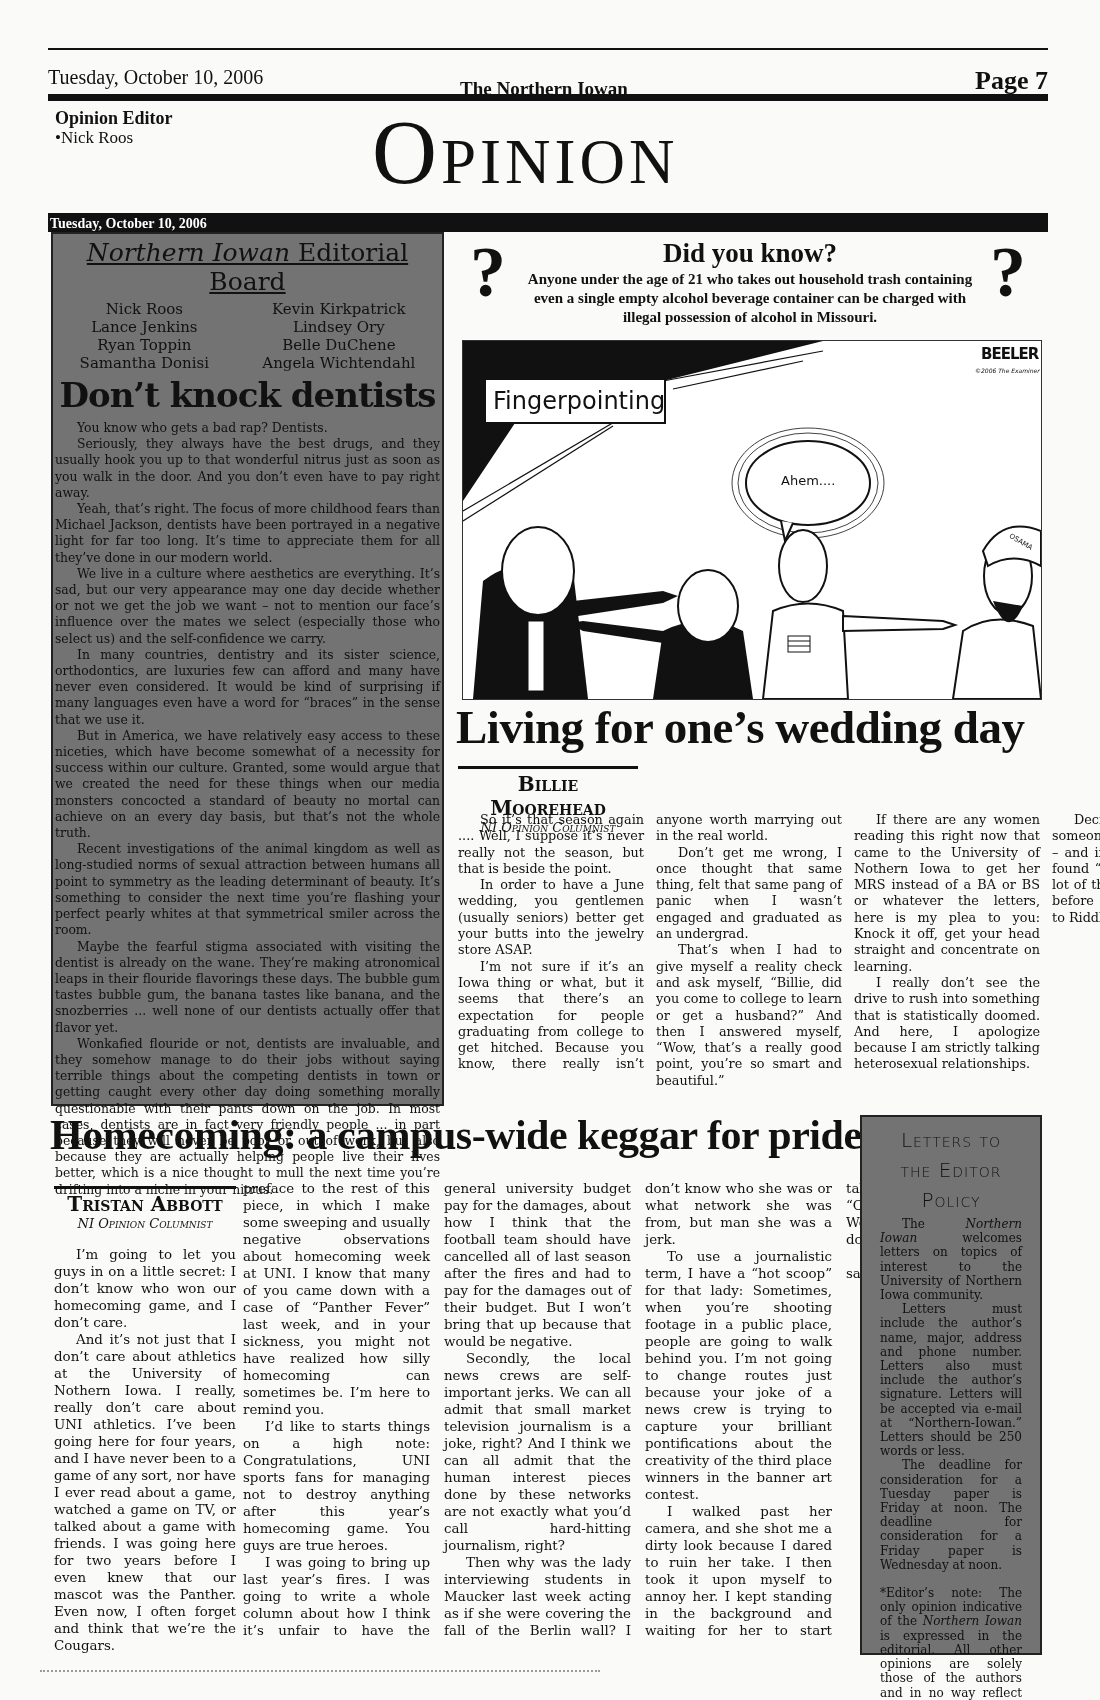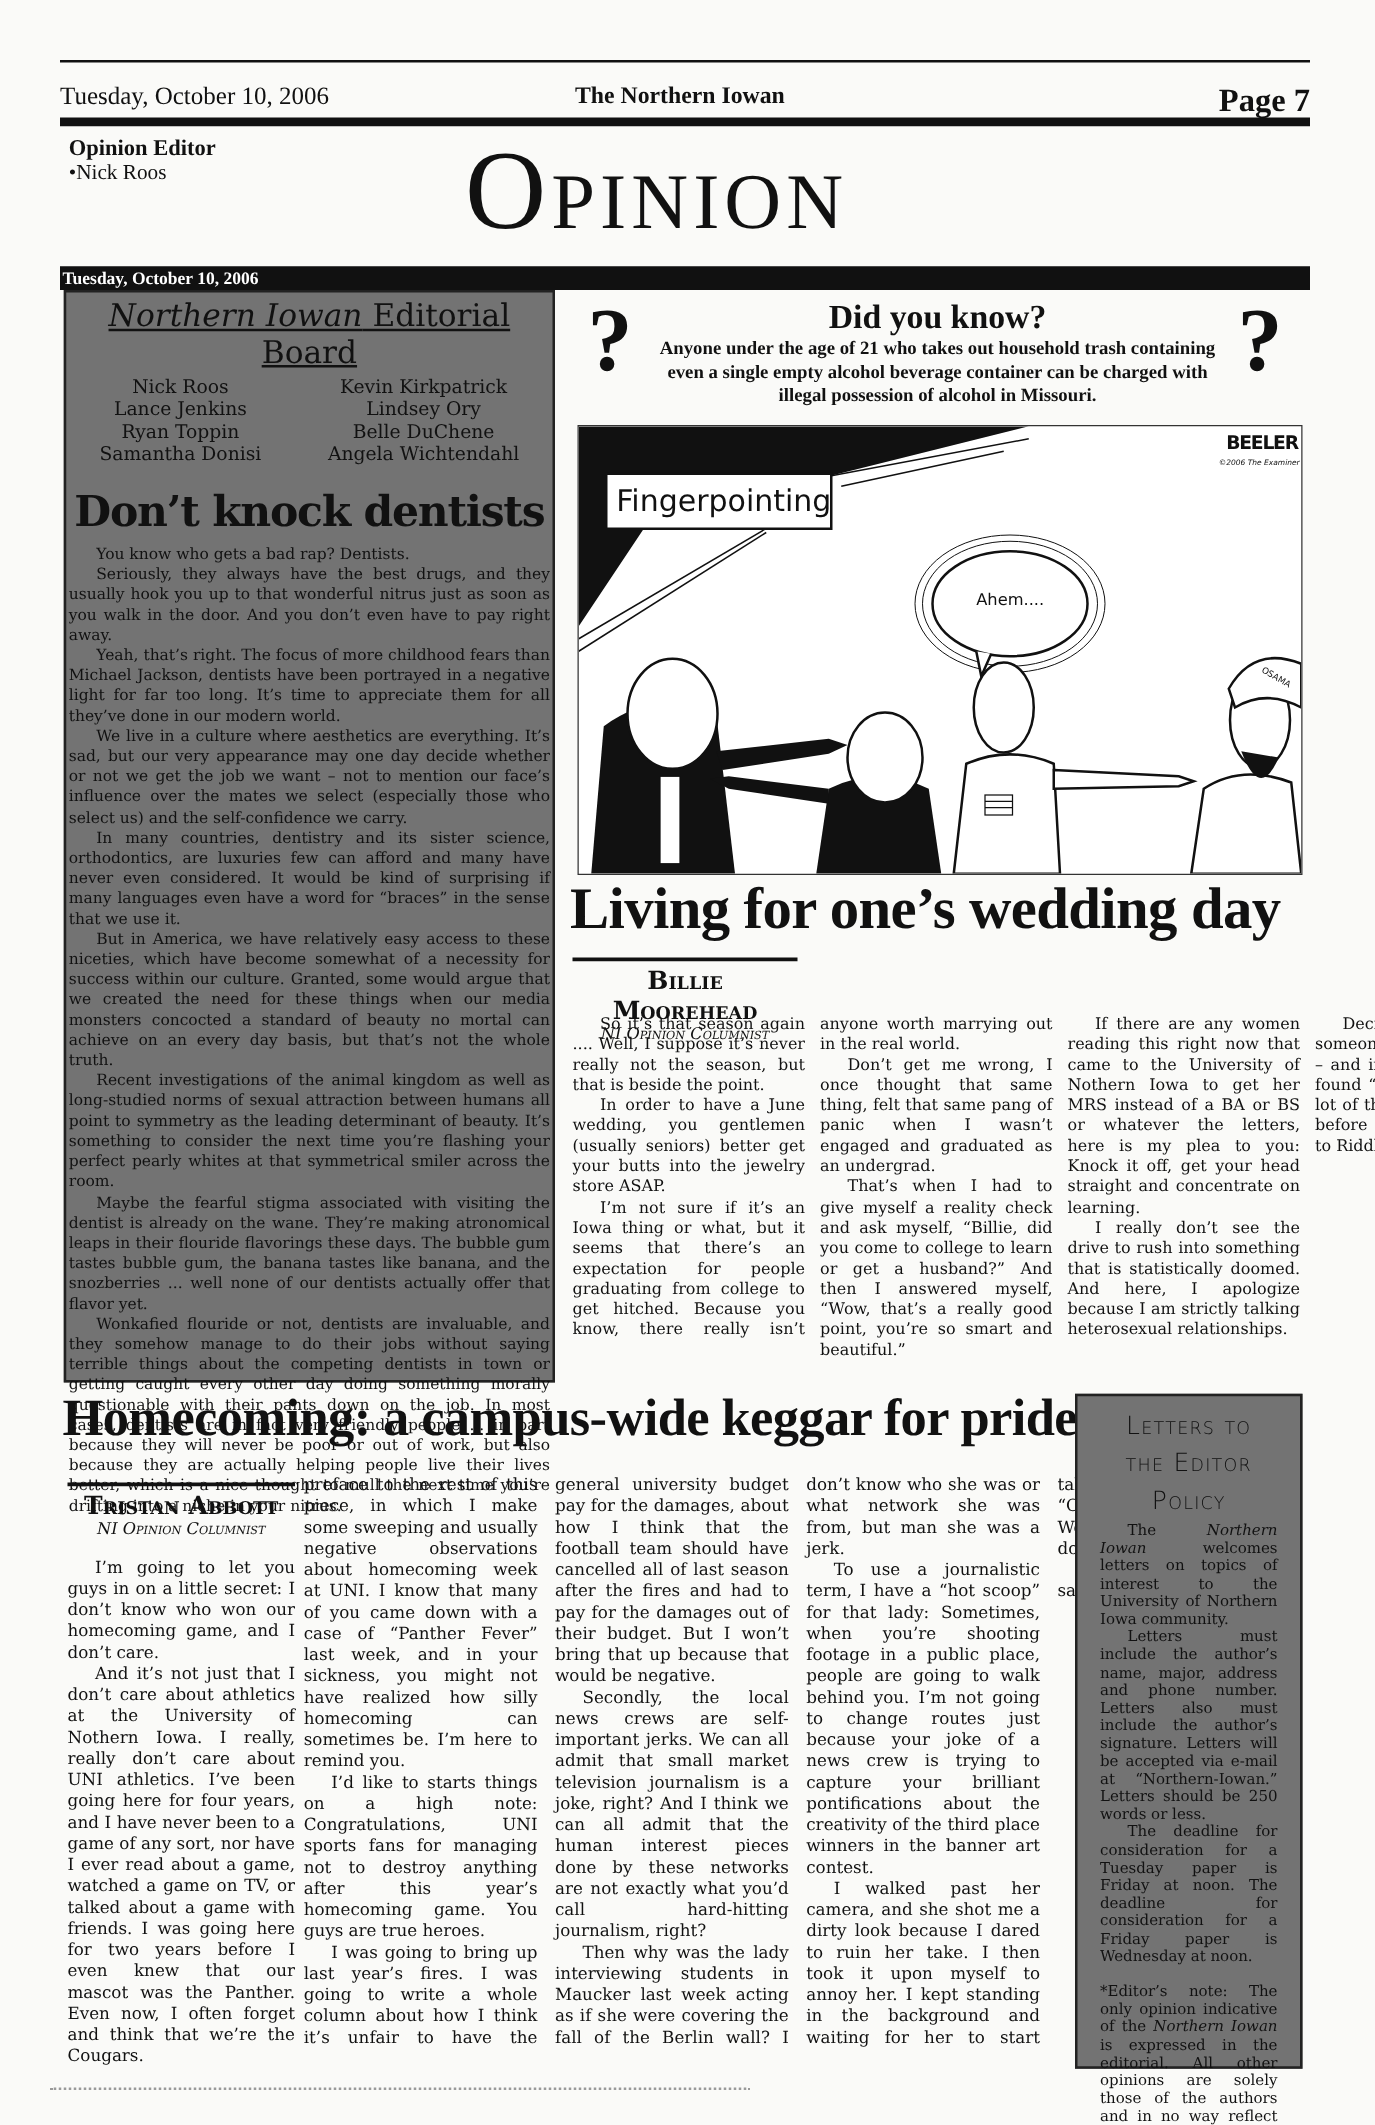--- a/index.html
+++ b/index.html
@@ -14,21 +14,21 @@
   .byline .name{font-family:"DejaVu Serif",serif;font-weight:bold;font-variant:small-caps;font-size:20px;}
   .byline .role{font-family:"DejaVu Serif",serif;font-style:italic;font-variant:small-caps;font-size:13px;}
   .see{font-family:"Liberation Serif",serif;font-size:13px;text-align:right;}
   .cartoon{background:#fff;border:1px solid #333;overflow:hidden;}
 </style>
 </head>
 <body>
 
 <div class="abs rule" style="left:48px;top:48px;width:1000px;height:2px;"></div>
 <div class="abs masthead-row" style="left:48px;top:66px;font-size:20px;">Tuesday, October 10, 2006</div>
-<div class="abs masthead-row" style="left:460px;top:66px;font-weight:bold;font-size:19px;">The Northern Iowan</div>
+<div class="abs masthead-row" style="left:460px;top:78px;font-weight:bold;font-size:19px;">The Northern Iowan</div>
 <div class="abs masthead-row" style="right:52px;top:66px;font-weight:bold;font-size:26px;margin-left:24px;">Page 7</div>
 <div class="abs rule" style="left:48px;top:94px;width:1000px;height:7px;"></div>
 
 <div class="abs" style="left:55px;top:108px;font-family:'Liberation Serif',serif;font-weight:bold;font-size:18px;">Opinion Editor</div>
 <div class="abs" style="left:55px;top:128px;font-family:'Liberation Serif',serif;font-size:17px;">•Nick Roos</div>
 <div class="abs" style="left:372px;top:108px;font-family:'Liberation Serif',serif;font-size:90px;line-height:90px;font-variant:small-caps;letter-spacing:4px;">Opinion</div>
 <div class="abs rule" style="left:48px;top:213px;width:1000px;height:3px;"></div>
 
 <div class="abs rule" style="left:48px;top:216px;width:1000px;height:16px;"></div>
 <div class="abs" style="left:50px;top:216px;color:#fff;font-family:'Liberation Serif',serif;font-weight:bold;font-size:14px;line-height:16px;">Tuesday, October 10, 2006</div>
@@ -44,21 +44,21 @@
       <div>Ryan Toppin</div>
       <div>Samantha Donisi</div>
     </div>
     <div>
       <div>Kevin Kirkpatrick</div>
       <div>Lindsey Ory</div>
       <div>Belle DuChene</div>
       <div>Angela Wichtendahl</div>
     </div>
   </div>
-  <div style="text-align:center;font-family:'DejaVu Serif',serif;font-weight:bold;font-size:34px;line-height:42px;margin-top:17px;letter-spacing:-1px;">Don’t knock dentists</div>
+  <div style="text-align:center;font-family:'DejaVu Serif',serif;font-weight:bold;font-size:34px;line-height:42px;margin-top:2px;letter-spacing:-1px;">Don’t knock dentists</div>
   <div class="body-text" style="padding:4px 2px 0 2px;font-size:12.4px;line-height:16.2px;">
     <p>You know who gets a bad rap? Dentists.</p>
     <p>Seriously, they always have the best drugs, and they usually hook you up to that wonderful nitrus just as soon as you walk in the door. And you don’t even have to pay right away.</p>
     <p>Yeah, that’s right. The focus of more childhood fears than Michael Jackson, dentists have been portrayed in a negative light for far too long. It’s time to appreciate them for all they’ve done in our modern world.</p>
     <p>We live in a culture where aesthetics are everything. It’s sad, but our very appearance may one day decide whether or not we get the job we want – not to mention our face’s influence over the mates we select (especially those who select us) and the self-confidence we carry.</p>
     <p>In many countries, dentistry and its sister science, orthodontics, are luxuries few can afford and many have never even considered. It would be kind of surprising if many languages even have a word for “braces” in the sense that we use it.</p>
     <p>But in America, we have relatively easy access to these niceties, which have become somewhat of a necessity for success within our culture. Granted, some would argue that we created the need for these things when our media monsters concocted a standard of beauty no mortal can achieve on an every day basis, but that’s not the whole truth.</p>
     <p>Recent investigations of the animal kingdom as well as long-studied norms of sexual attraction between humans all point to symmetry as the leading determinant of beauty. It’s something to consider the next time you’re flashing your perfect pearly whites at that symmetrical smiler across the room.</p>
     <p>Maybe the fearful stigma associated with visiting the dentist is already on the wane. They’re making atronomical leaps in their flouride flavorings these days. The bubble gum tastes bubble gum, the banana tastes like banana, and the snozberries ... well none of our dentists actually offer that flavor yet.</p>
     <p>Wonkafied flouride or not, dentists are invaluable, and they somehow manage to do their jobs without saying terrible things about the competing dentists in town or getting caught every other day doing something morally questionable with their pants down on the job. In most cases, dentists are in fact very friendly people ... in part because they will never be poor or out of work, but also because they are actually helping people live their lives better, which is a nice thought to mull the next time you’re drifting into a niche in your nitrus.</p>

